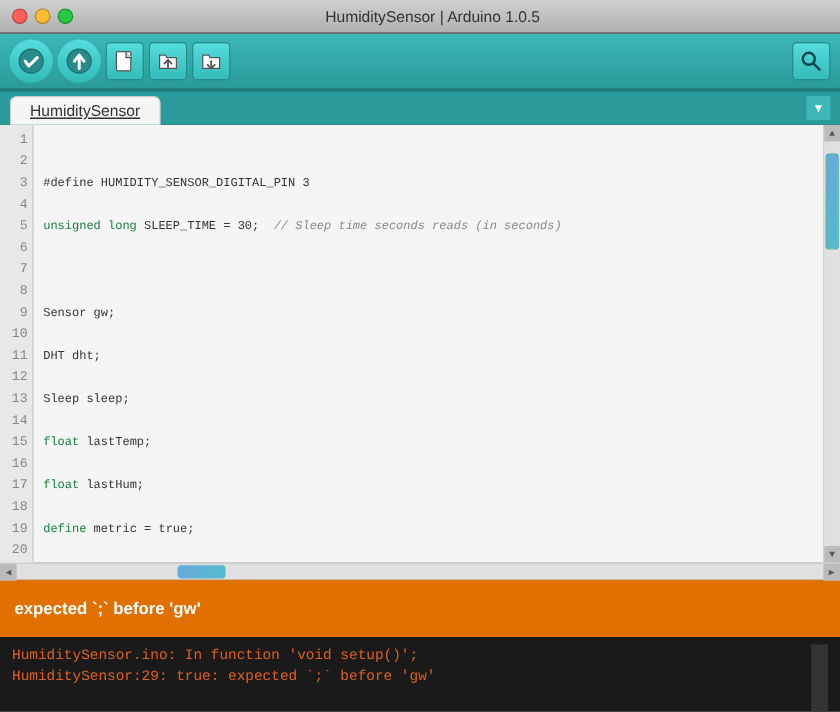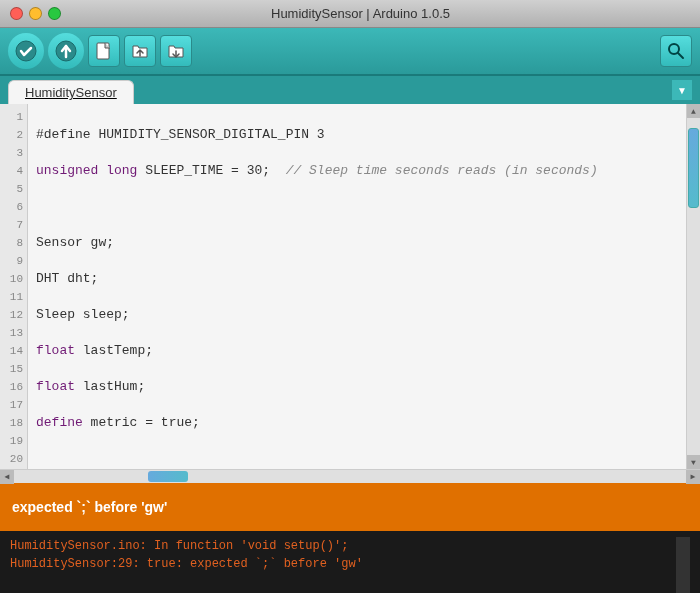--- a/index.html
+++ b/index.html
@@ -149,32 +149,33 @@
       font-size: 12px;
       color: #888;
       text-align: right;
       line-height: 18px;
       border-right: 1px solid #ccc;
       overflow: hidden;
     }
     #code-area {
       flex: 1;
       padding: 4px 8px;
-      font-size: 13px;
+      font-size: 10px;
       line-height: 18px;
       overflow: hidden;
       color: #333;
       white-space: pre;
+      margin-top: 19px;
     }
     .code-line {
       height: 18px;
       display: block;
     }
     .kw-define { color: #333; }
-    .kw-type { color: #701a75; }
+    .kw-type { color: #15803d; }
     .kw-comment { color: #888888; font-style: italic; }
 
     
     #scrollbar {
       width: 14px;
       background: #ddd;
       display: flex;
       flex-direction: column;
       align-items: center;
       border-left: 1px solid #ccc;

